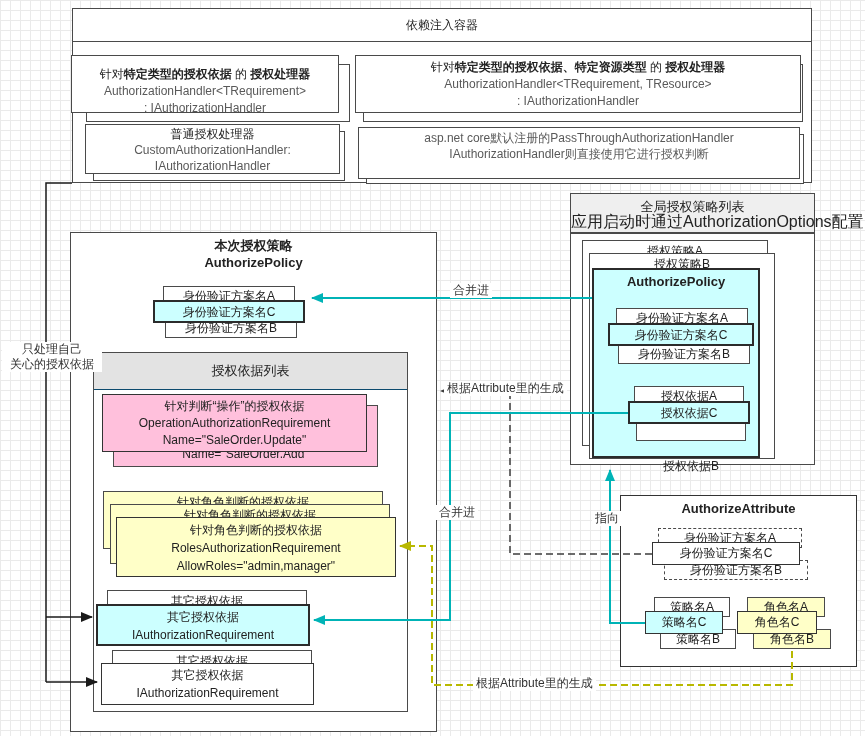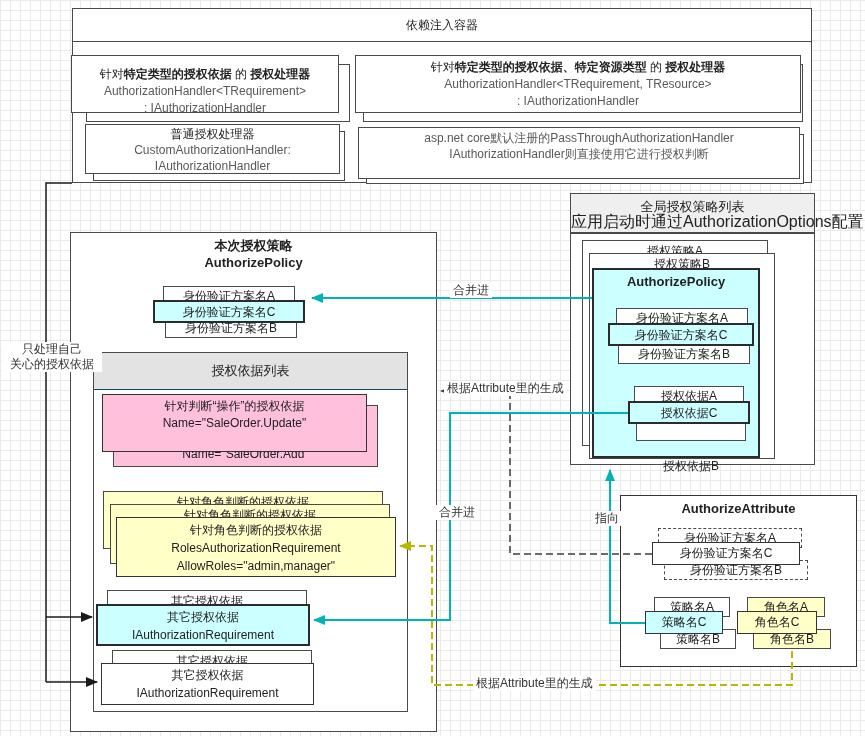--- a/index.html
+++ b/index.html
@@ -121,20 +121,21 @@
     <div style="position:absolute;left:0;top:0;right:0;height:36px;background:#e3e3e3;border-bottom:1px solid #0c4a6e;">
       <span class="ln t13" style="line-height:35px;">授权依据列表</span>
     </div>
   </div>
 
   <div class="box pink" style="left:113px;top:405px;width:265px;height:62px;">
     <span class="ln botline">Name="SaleOrder.Add"</span>
   </div>
   <div class="box pink b15" style="left:102px;top:394px;width:265px;height:58px;padding-top:3px;">
     <span class="ln">针对判断“操作”的授权依据</span>
+    <span class="ln">OperationAuthorizationRequirement</span>
     <span class="ln">Name="SaleOrder.Update"</span>
   </div>
 
   <div class="box yellow" style="left:103px;top:491px;width:280px;height:58px;">
     <span class="ln topline">针对角色判断的授权依据</span>
   </div>
   <div class="box yellow" style="left:110px;top:504px;width:280px;height:60px;">
     <span class="ln topline">针对角色判断的授权依据</span>
   </div>
   <div class="box yellow b15" style="left:116px;top:517px;width:280px;height:60px;padding-top:3px;">

